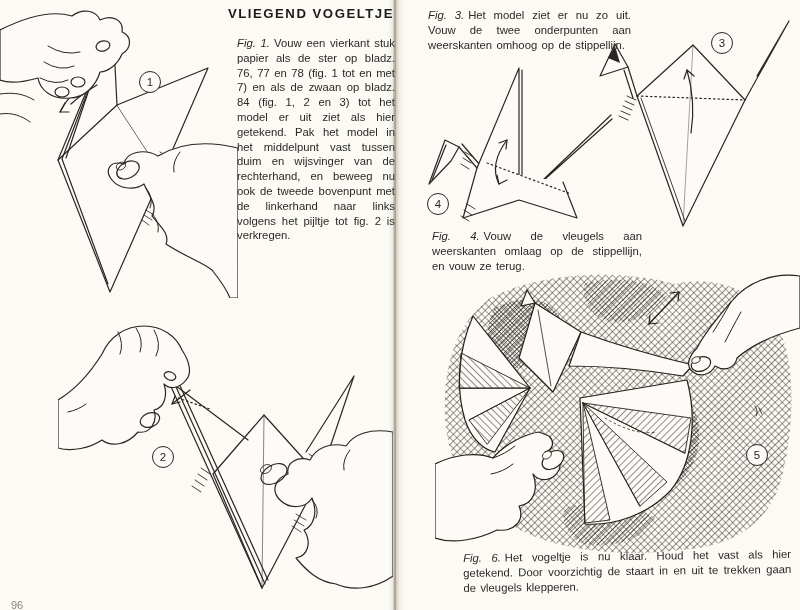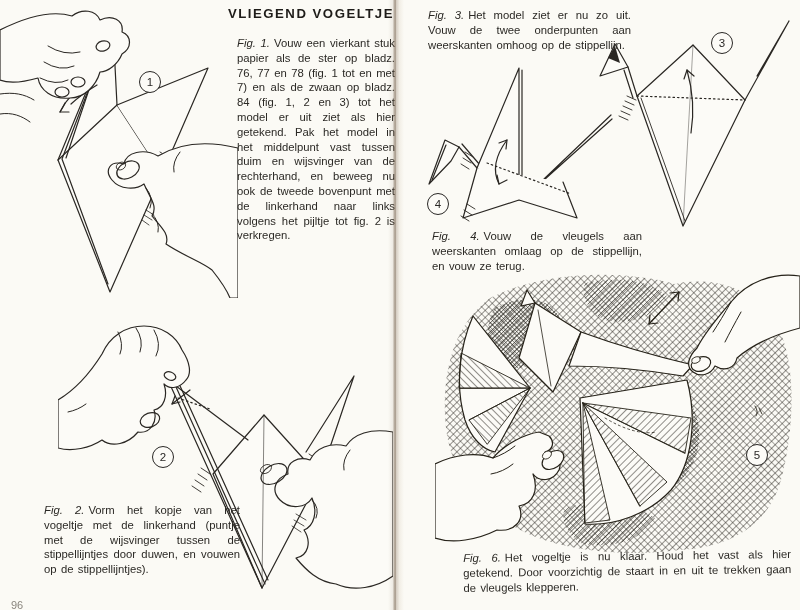--- a/index.html
+++ b/index.html
@@ -201,23 +201,20 @@
       </g>
     </g>
   </svg>
 
   <div id="title">VLIEGEND VOGELTJE</div>
 
   <div class="cap" style="left:237px;top:36px;width:158px;">
     <span class="figlabel">Fig. 1.</span><span>Vouw een vierkant stuk papier als de ster op bladz. 76, 77 en 78 (fig. 1 tot en met 7) en als de zwaan op bladz. 84 (fig. 1, 2 en 3) tot het model er uit ziet als hier getekend. Pak het model in het middelpunt vast tussen duim en wijsvinger van de rechterhand, en beweeg nu ook de tweede bovenpunt met de linkerhand naar links volgens het pijltje tot fig. 2 is verkregen.</span>
   </div>
 
-  <div class="cap" style="left:44px;top:503px;width:196px;">
-    <span class="figlabel">Fig. 2.</span><span>Vorm het kopje van het vogeltje met de linkerhand (puntje met de wijsvinger tussen de stippellijntjes door duwen, en vouwen op de stippellijntjes).</span>
-  </div>
 
   <div class="cap" style="left:428px;top:8px;width:203px;">
     <span class="figlabel">Fig. 3.</span><span>Het model ziet er nu zo uit. Vouw de twee onderpunten aan weerskanten omhoog op de stippellijn.</span>
   </div>
 
   <div class="cap" style="left:432px;top:229px;width:210px;">
     <span class="figlabel">Fig. 4.</span><span>Vouw de vleugels aan weerskanten omlaag op de stippellijn, en vouw ze terug.</span>
   </div>
 
   <div class="cap" style="left:463px;top:551px;width:328px;transform:rotate(-0.7deg);transform-origin:left top;">

